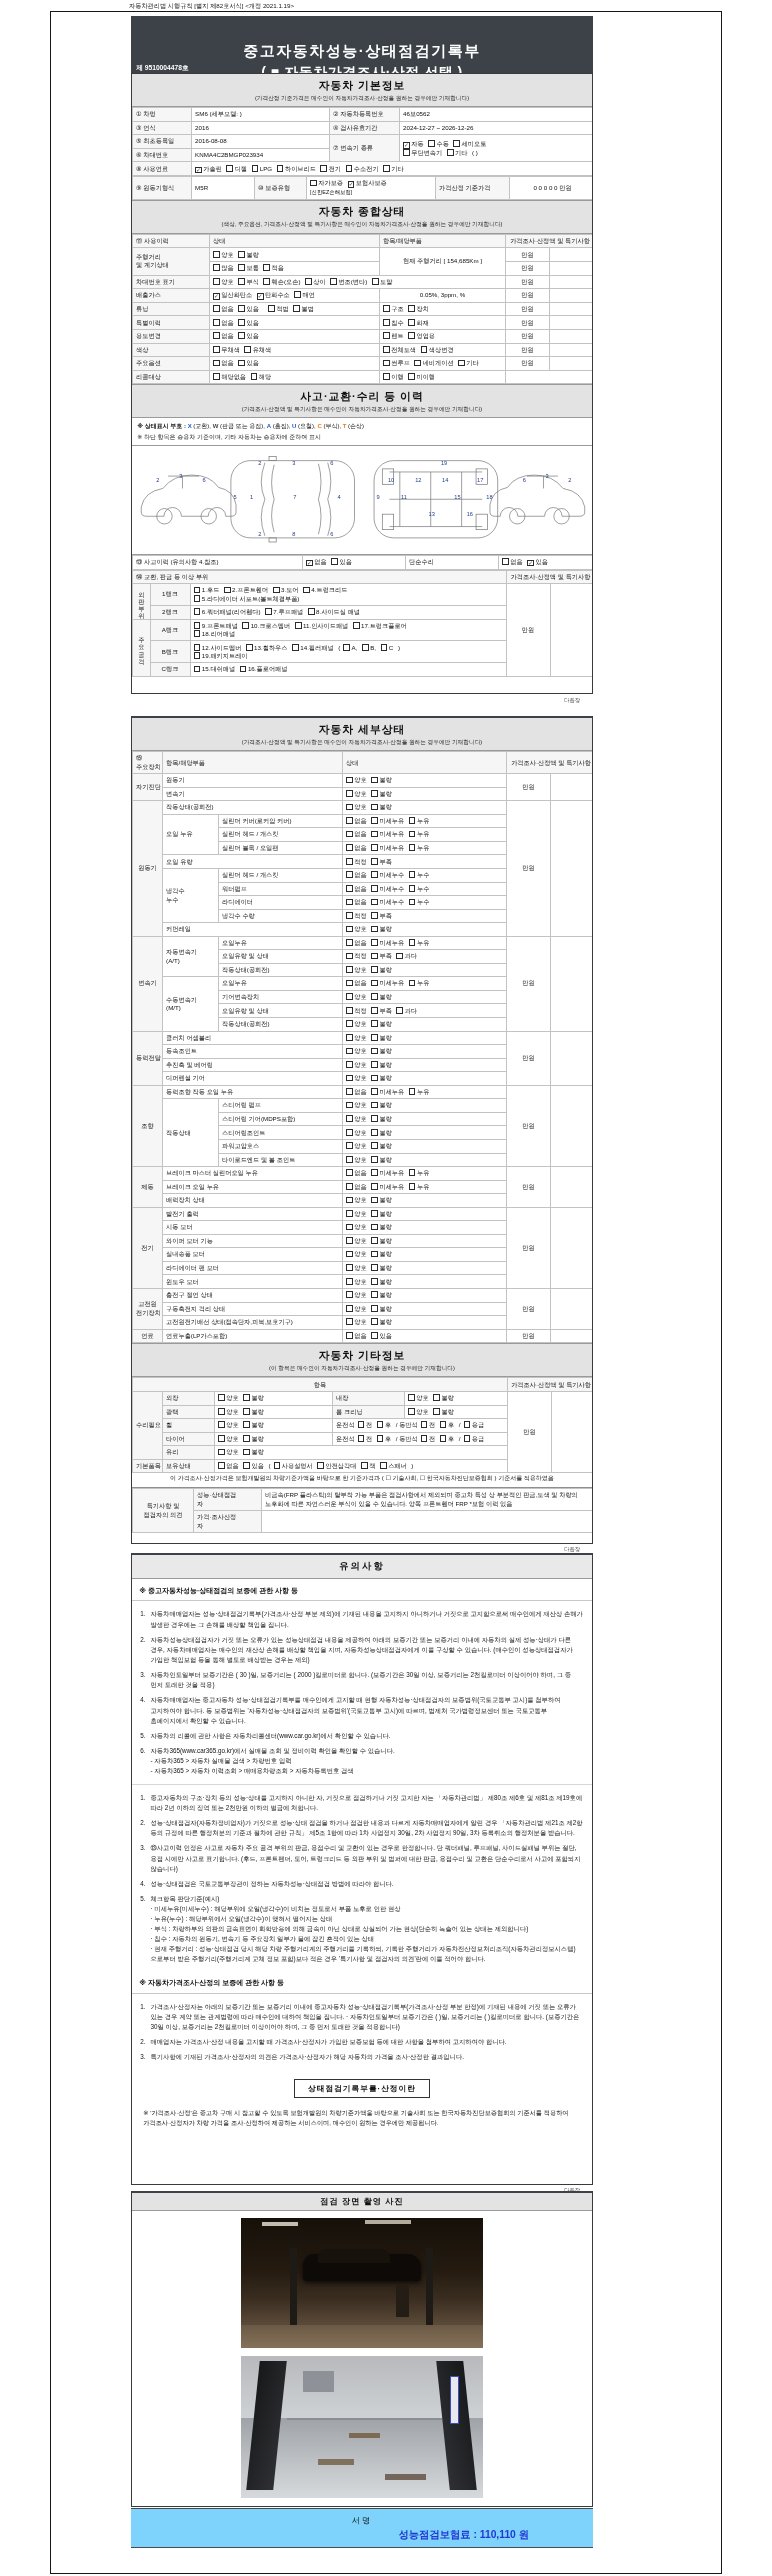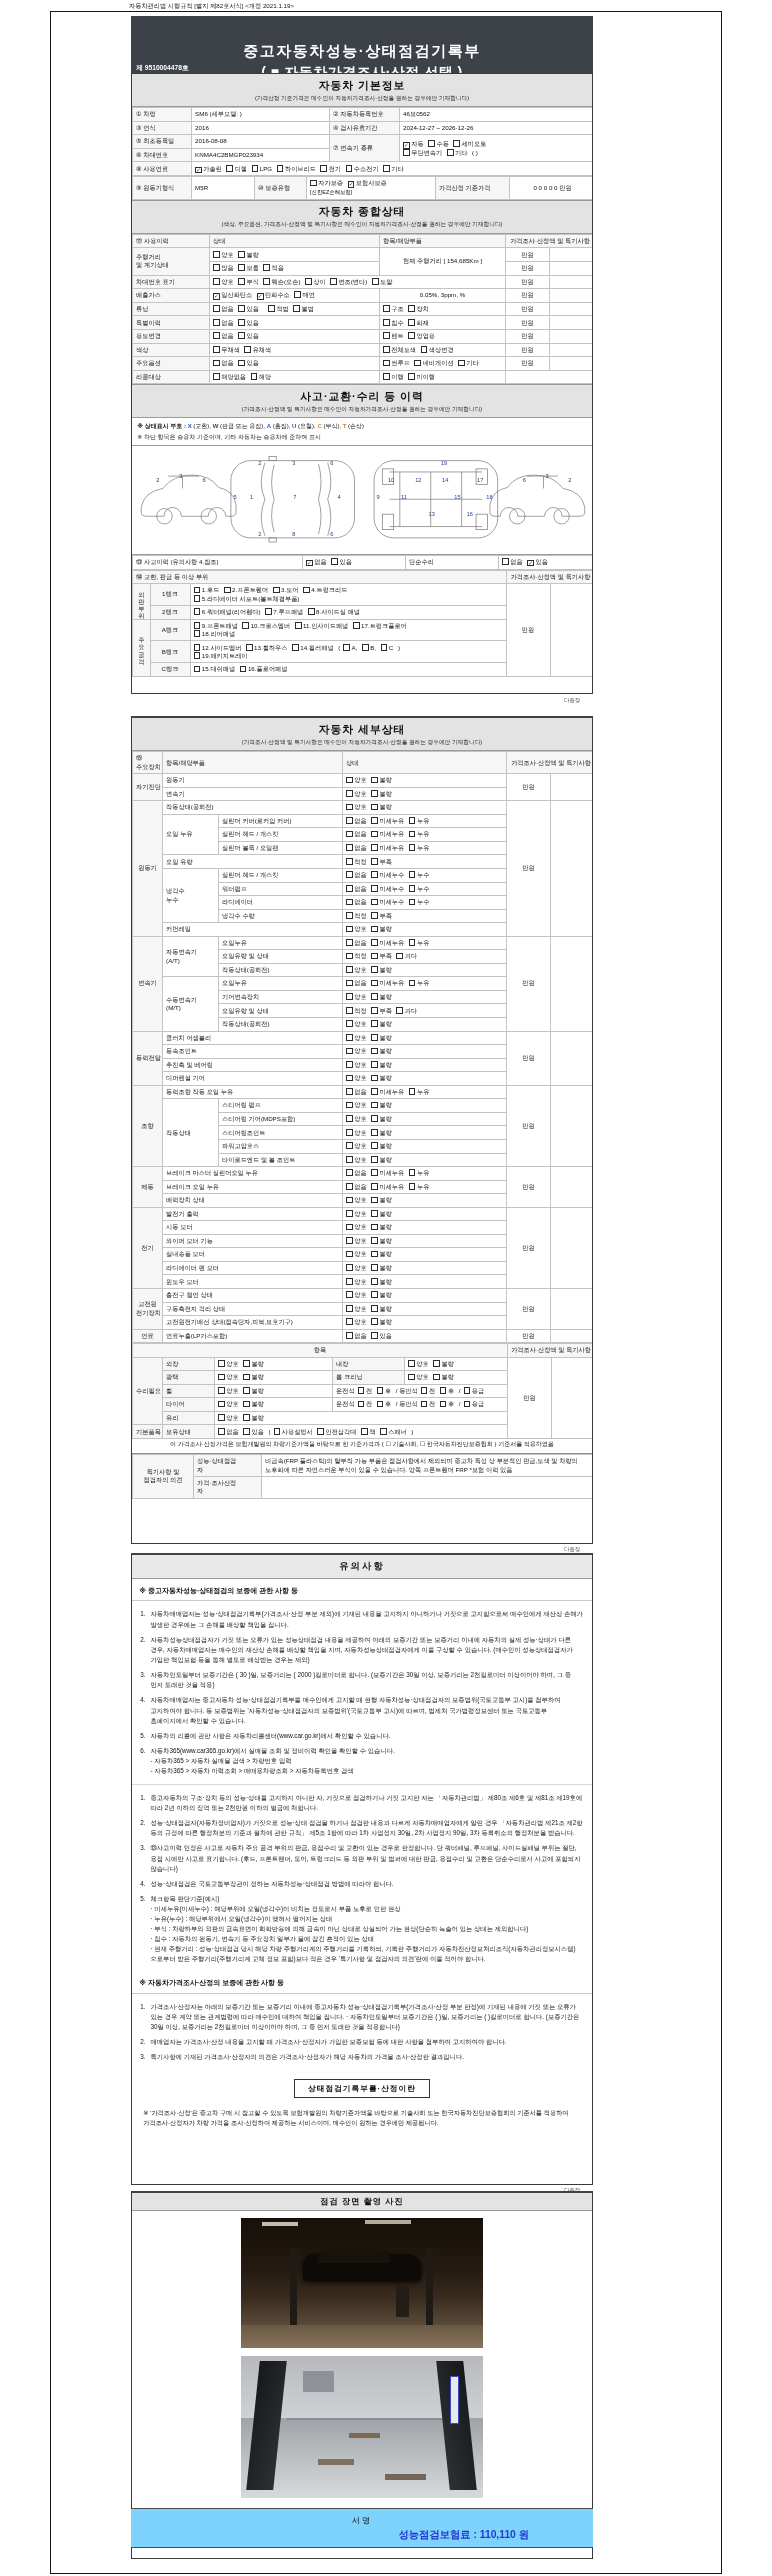--- a/index.html
+++ b/index.html
@@ -593,20 +593,24 @@
               <td rowspan="1" class="lbl ctr gtop">연료</td>
               <td colspan="2" class="txt">연료누출(LP가스포함)</td>
               <td class="optc txt"><span class="opt"><span class="cbx"></span><span class="olb">없음</span></span><span class="opt"><span class="cbx"></span><span class="olb">있음</span></span></td>
               <td rowspan="1" class="price gtop">만원</td>
               <td rowspan="1" class="emp gtop"></td>
             </tr>
           </tbody>
         </table>
       </div>
 
+    <div class="band" style="border-top:0.5px solid #9a9a9a;">
+      <div class="bt">자동차 기타정보</div>
+      <div class="bs">(이 항목은 매수인이 자동차가격조사·산정을 원하는 경우에만 기재합니다)</div>
+    </div>
     <div>
         <table class="ftab">
           <colgroup>
             <col style="width: 30px;">
             <col style="width: 52px;">
             <col style="width: 118px;">
             <col style="width: 72px;">
             <col style="width: 103px;">
             <col style="width: 44px;">
             <col style="width: 43px;">
@@ -753,21 +757,21 @@
         <div class="nitem">
           <span class="nnum">3.</span>
           <span class="ntext">특기사항에 기재된 가격조사·산정자의 의견은 가격조사·산정자가 해당 자동차의 가격을 조사·산정한 결과입니다.</span>
         </div>
       </div>
     <div class="nboxwrap"><span class="nbox">상태점검기록부를·산정이란</span></div>
     <div class="nboxtext">※ '가격조사·산정'은 중고차 구매 시 참고할 수 있도록 보험개발원의 차량기준가액을 바탕으로 기술사회 또는 한국자동차진단보증협회의 기준서를 적용하여 가격조사·산정자가 차량 가격을 조사·산정하여 제공하는 서비스이며, 매수인이 원하는 경우에만 제공됩니다.</div>
   </div>
   <div class="nextpage" style="left:564px;top:2187px;">다음장</div>
 
-  <div class="bigbox" style="top:2191px;height:368px;border-top:2.6px solid #3d4249;">
+  <div class="bigbox" style="top:2191px;height:316px;border-top:2.6px solid #3d4249;">
     <div class="band" style="padding:3.1px 0;">
       <div class="bt" style="font-size:8.2px;">점검 장면 촬영 사진</div>
     </div>
 
     <div class="photo" style="height:130px;">
       <div class="lay" style="left:0;top:0;width:242px;height:130px;background:linear-gradient(180deg,#151009 0%,#241a10 40%,#3a2d20 62%,#5a4a38 82%,#6e5c48 100%);"></div>
       <div class="lay" style="left:20.6px;top:4.1px;width:36px;height:3.1px;background:#efe9d8;opacity:.8;"></div>
       <div class="lay" style="left:124px;top:2.1px;width:46px;height:3.1px;background:#f5efdc;opacity:.7;"></div>
       <div class="lay" style="left:62px;top:36px;width:118px;height:27px;border-radius:11.3px 13.4px 4.1px 4.1px;background:#0d0a07;box-shadow:0 2.1px 5.2px rgba(0,0,0,.7);"></div>
       <div class="lay" style="left:77px;top:31px;width:72px;height:13.4px;border-radius:7.2px 9.3px 0 0;background:#17120c;"></div>

